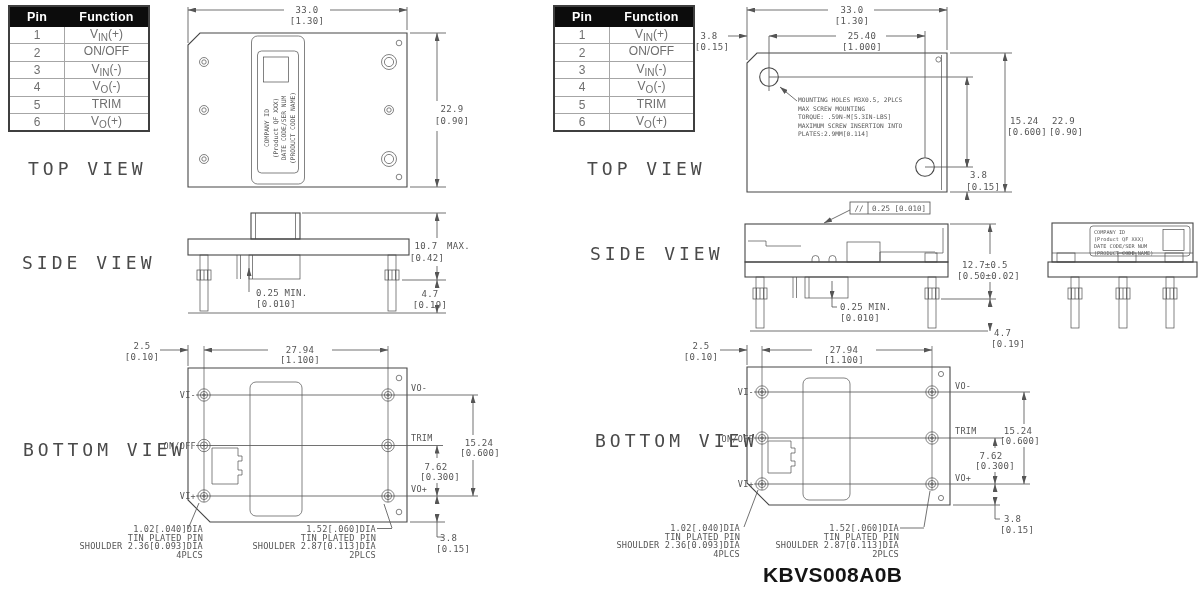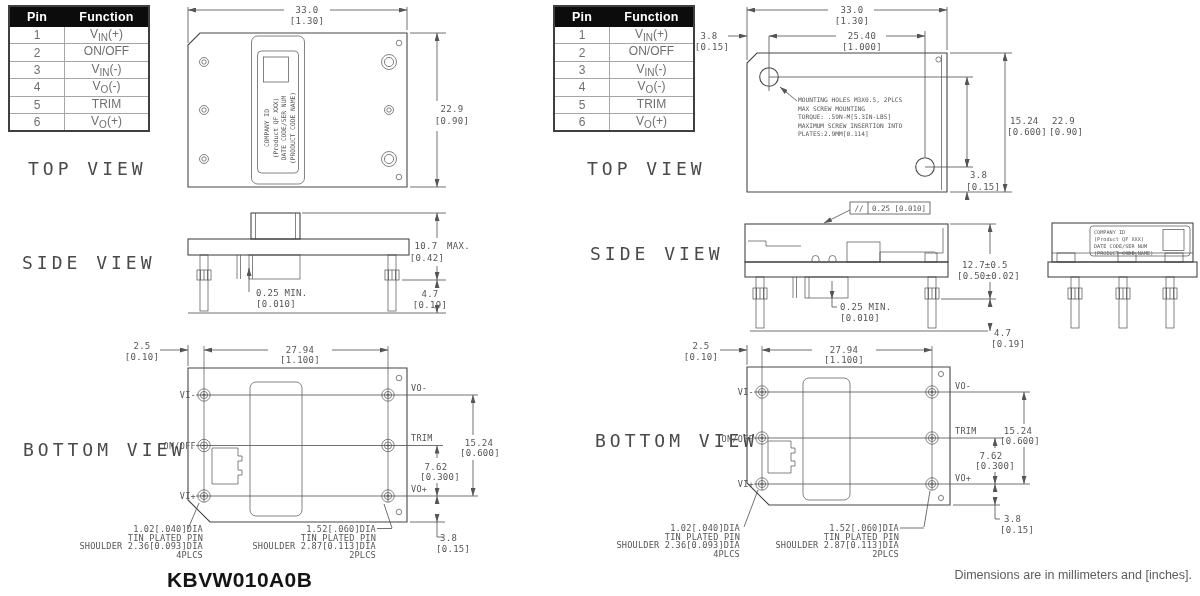--- a/index.html
+++ b/index.html
@@ -101,22 +101,21 @@
   </tbody>
     </table>
 
   <div class="viewlabel" style="left:28px;top:158px;">TOP VIEW</div>
   <div class="viewlabel" style="left:22px;top:252px;">SIDE VIEW</div>
   <div class="viewlabel" style="left:23px;top:439px;">BOTTOM VIEW</div>
   <div class="viewlabel" style="left:587px;top:158px;">TOP VIEW</div>
   <div class="viewlabel" style="left:590px;top:243px;">SIDE VIEW</div>
   <div class="viewlabel" style="left:595px;top:430px;">BOTTOM VIEW</div>
 
-  <div class="title" style="left:167px;top:568px;">KBVW010A0B</div>
-  <div class="footer" style="right:8px;top:568px;">Dimensions are in millimeters and [inches].</div>
+  <div class="title" style="left:763px;top:563px;">KBVS008A0B</div>
 
   <svg class="abs" style="left:0;top:0;" width="1200" height="596" viewBox="0 0 1200 596">
     <defs>
       <marker id="ar" viewBox="0 0 8 5" refX="8" refY="2.5" markerWidth="8" markerHeight="5" markerUnits="userSpaceOnUse" orient="auto-start-reverse">
         <path d="M0 0 L8 2.5 L0 5 Z" fill="#555"></path>
       </marker>
     </defs>
 
     <g>
       <path class="ln" d="M200 33 H407 V187 H188 V45 Z"></path>

